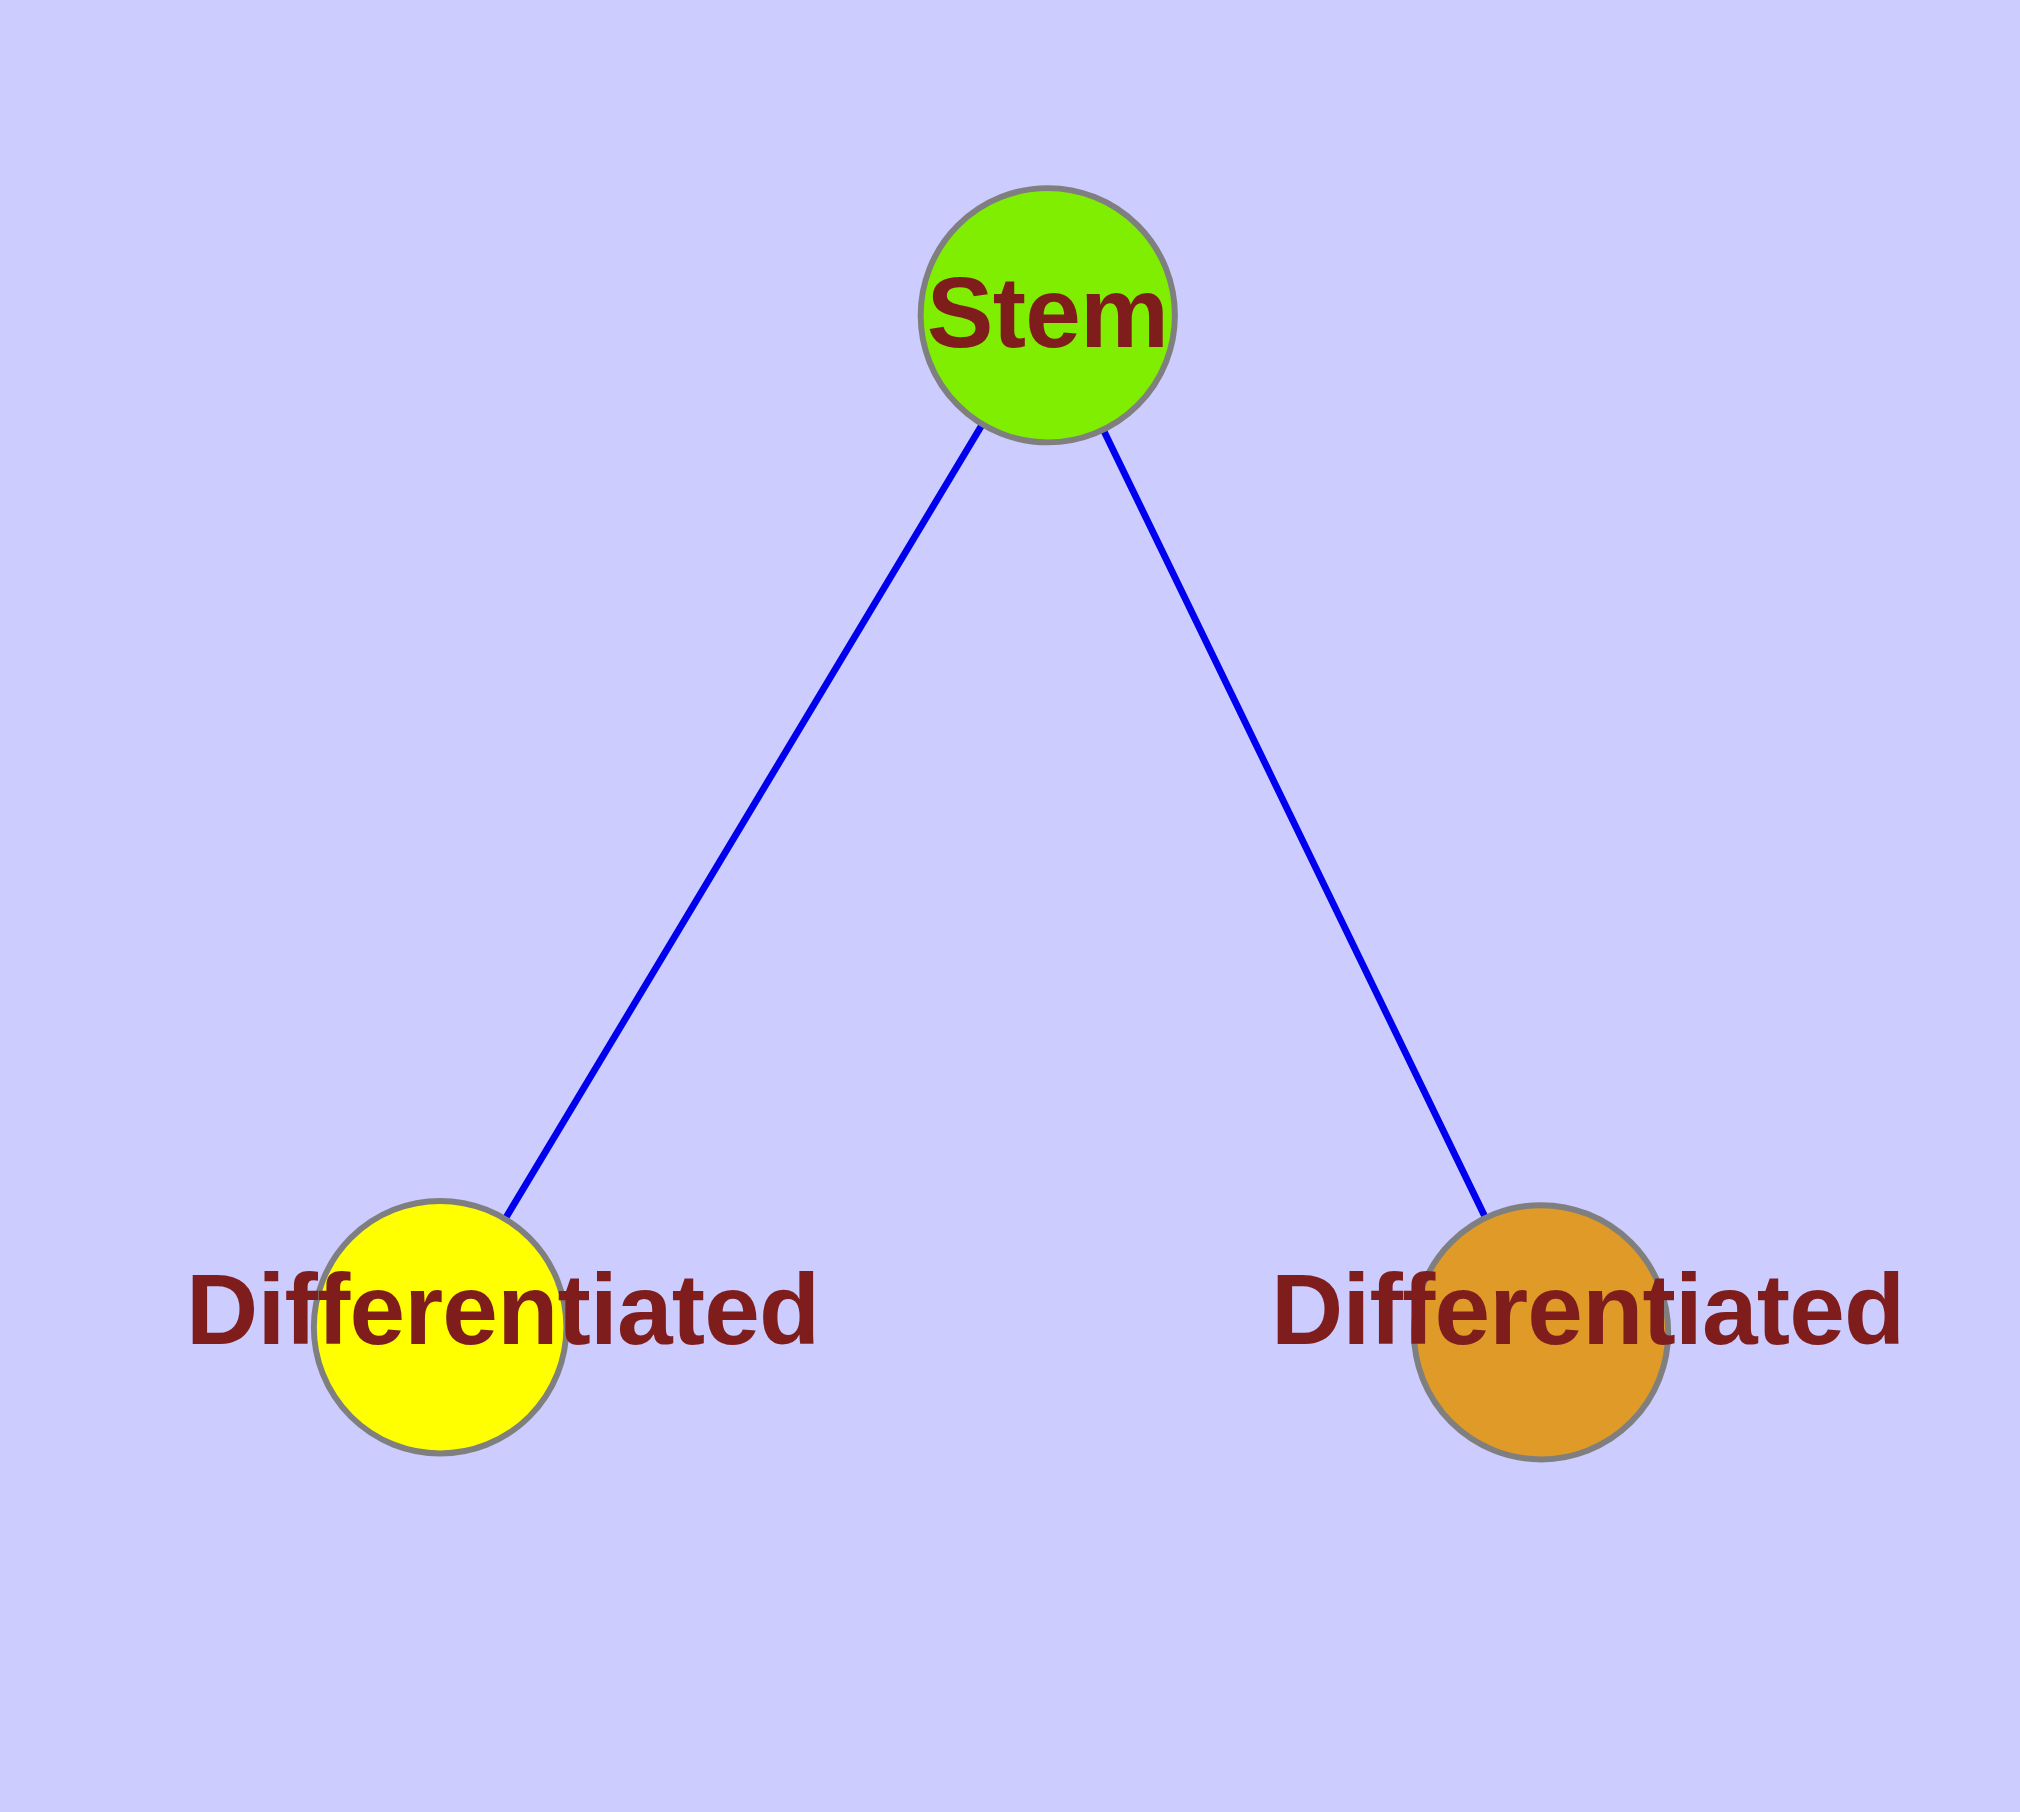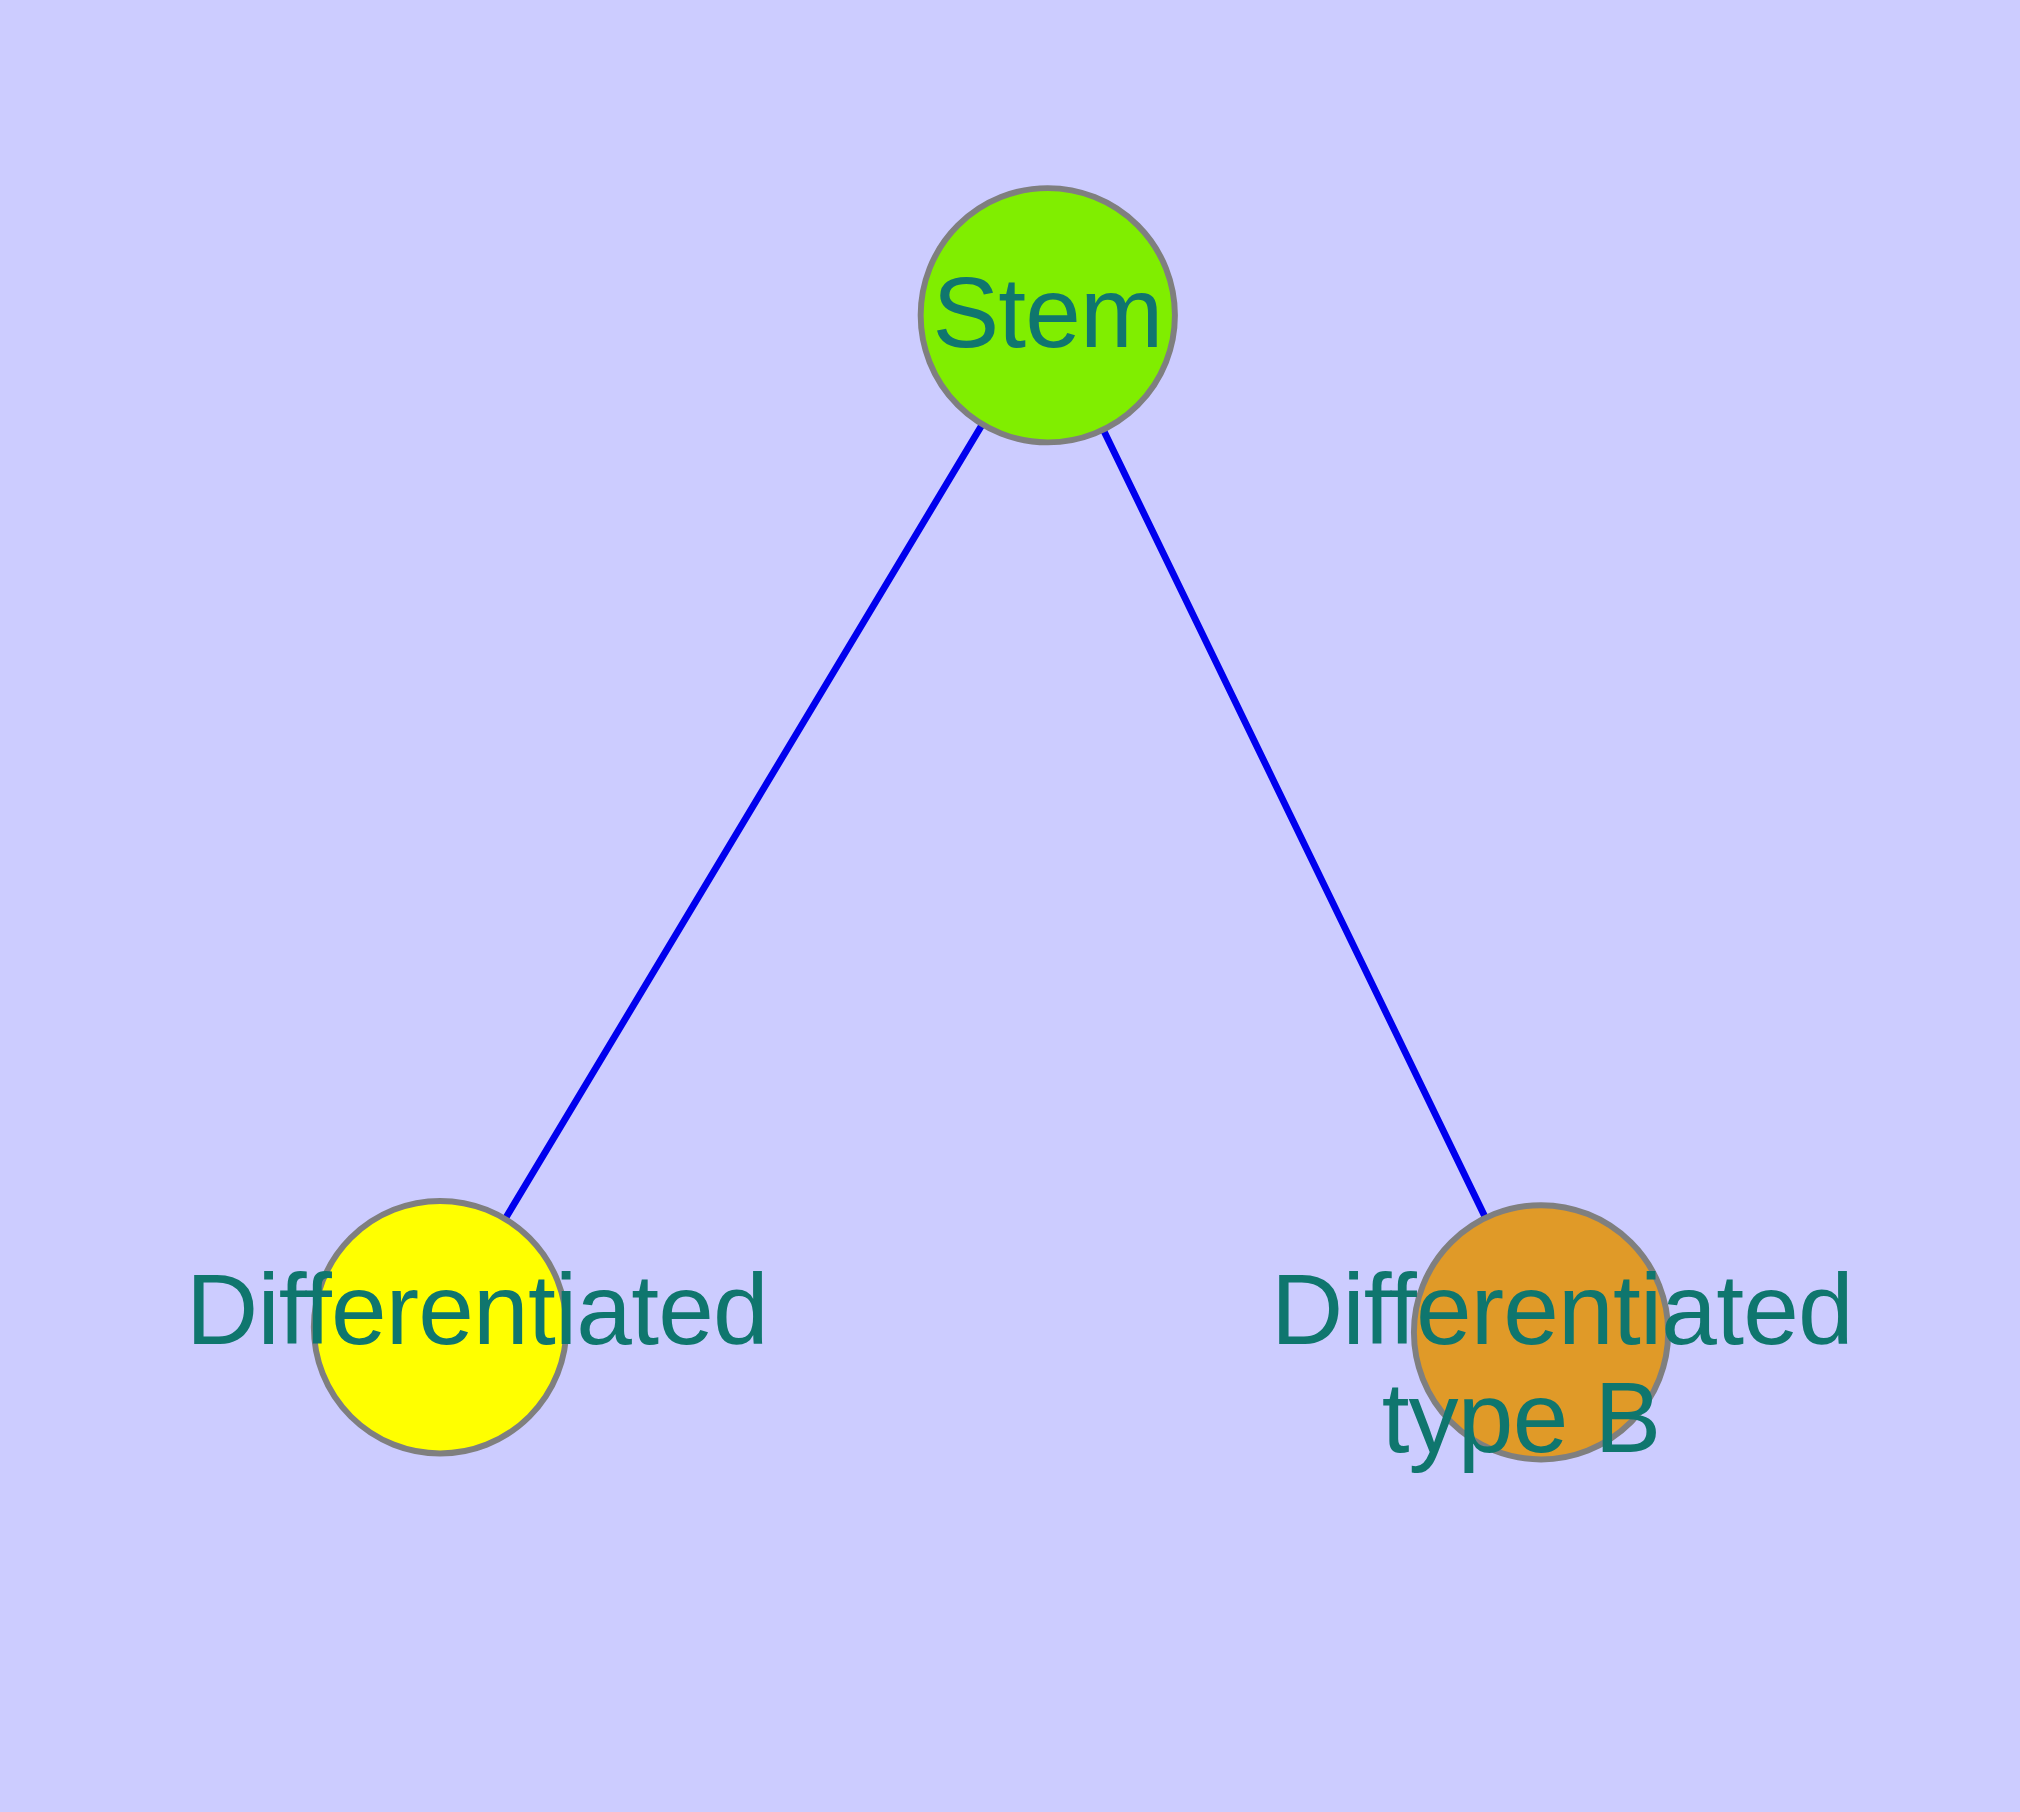--- a/index.html
+++ b/index.html
@@ -22,22 +22,22 @@
   }
   #graph-svg {
     position: absolute;
     left: 0; top: 0;
     width: 2021px;
     height: 1812px;
   }
   .node-label {
     position: absolute;
     text-align: center;
-    font-weight: normal;
-    color: #0f766e;
+    font-weight: bold;
+    color: #7f1d1d;
     line-height: 1.08;
     white-space: pre;
     letter-spacing: -0.8px;
     pointer-events: none;
   }
   #label-stem {
     font-size: 100px;
     left: 793px;
     top: 258px;
     width: 509px;
@@ -75,16 +75,16 @@
       <circle id="node-stem" cx="1236" cy="372" r="150" fill="#80ee00" stroke="#7f7f7f" stroke-width="7"></circle>
       <circle id="node-diffA" cx="519" cy="1566" r="149" fill="#ffff00" stroke="#7f7f7f" stroke-width="7"></circle>
       <circle id="node-diffB" cx="1818" cy="1572" r="150" fill="#e09a28" stroke="#7f7f7f" stroke-width="7"></circle>
     </g>
   </svg>
 
   <div class="node-label" id="label-stem"><span>Stem</span></div>
 
   <div class="node-label" id="label-diffA"><span>Differentiated</span><br></div>
 
-  <div class="node-label" id="label-diffB"><span>Differentiated</span><br><span>type B</span></div>
+  <div class="node-label" id="label-diffB"><span>Differentiated</span><br></div>
 
 </div>
 
 
 </body></html>

